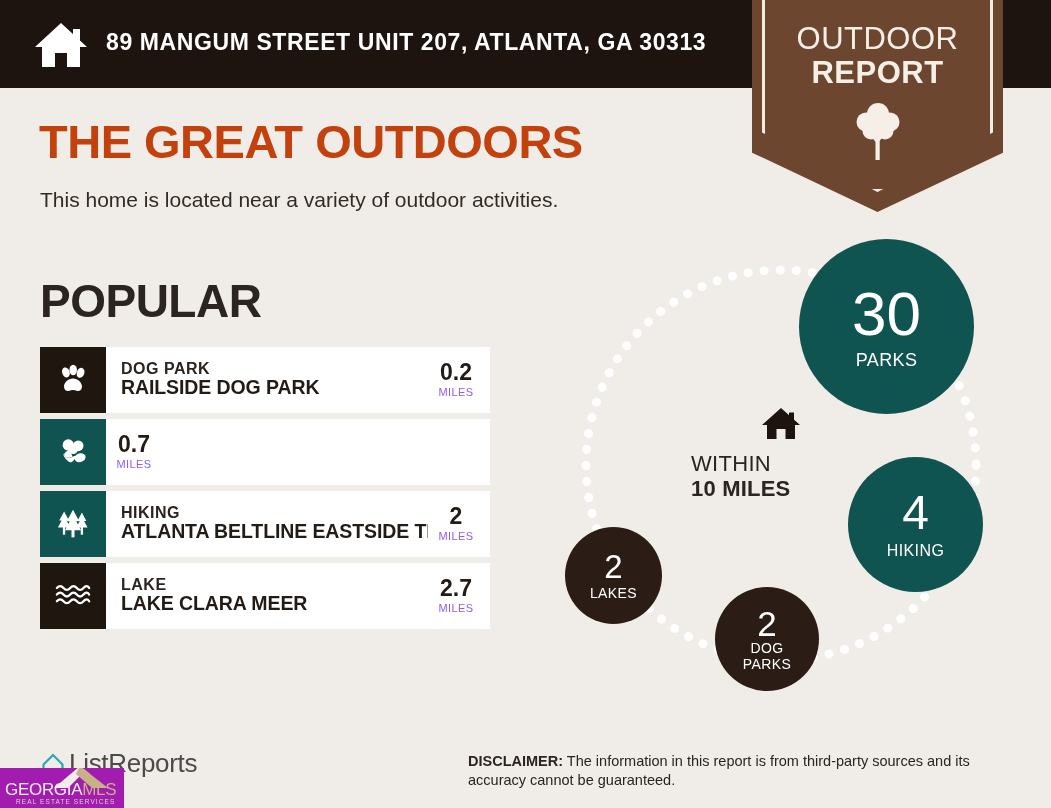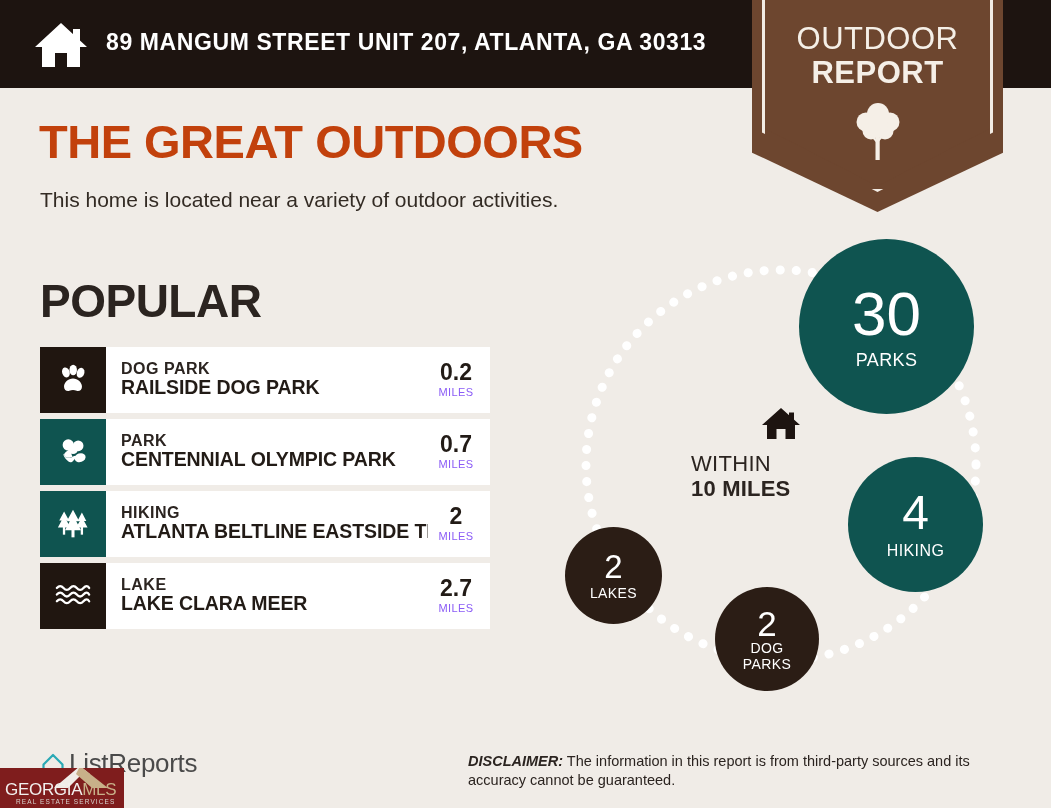--- a/index.html
+++ b/index.html
@@ -280,21 +280,21 @@
   #listreports-text {
     font-size: 26px;
     color: #4a4a4a;
     letter-spacing: -0.3px;
   }
 
   #mls-logo {
     position: absolute;
     left: 0; top: 768px;
     width: 124px; height: 40px;
-    background: #7f1d1d;
+    background: #a21caf;
     overflow: hidden;
   }
   #mls-roof { position: absolute; left: 46px; top: -6px; width: 70px; height: 26px; }
   #mls-name {
     position: absolute;
     left: 5px; top: 12px;
     font-size: 17px;
     letter-spacing: -0.3px;
     white-space: nowrap;
   }
@@ -310,21 +310,21 @@
   }
 
   #disclaimer {
     position: absolute;
     left: 468px; top: 752px;
     width: 545px;
     font-size: 14.5px;
     line-height: 19px;
     color: #2b2420;
   }
-  #disclaimer .dlabel { font-weight: bold; font-style: italic; }
+  #disclaimer .dlabel { font-weight: bold; }
 </style>
 </head>
 <body>
 
 <div id="page">
 
   <div id="header-bar">
     <span id="header-home-icon">
       <svg viewBox="0 0 56 48" width="56" height="48" aria-hidden="true">
         <path fill="#ffffff" d="M28 2 L2 26 L9 26 L9 46 L22 46 L22 32 L34 32 L34 46 L47 46 L47 26 L54 26 Z"></path>
@@ -393,24 +393,20 @@
           <g fill="#ffffff">
             <circle cx="13" cy="10.5" r="6"></circle>
             <circle cx="23.5" cy="11.5" r="5.6"></circle>
             <circle cx="18" cy="15" r="5.2"></circle>
             <path d="M14.5 15.5c-3.5 1.2-6 3.4-5.4 6.2 0.5 2.4 3.4 2.9 6.4 2 1.4-0.42 2.2-0.2 2.5 0.6"></path>
             <path d="M9.5 19.5c-1 2.4 0.4 4.6 3.4 4.9 2.4 0.25 4-0.7 5.6-1.8 1.4-0.95 2.6-1 3.4 0.2l-3.8 4.6c-1.3 1.6-3.4 1.9-4.9 0.6-2.4-2.1-4.6-4.4-5.2-6.6-0.3-1.1 0.3-2 1.5-1.9z"></path>
             <ellipse cx="25.5" cy="24" rx="6" ry="4.6" transform="rotate(-20 25.5 24)"></ellipse>
           </g>
         </svg>
       </div>
-      <div class="poi-text">
-        <div class="poi-category">PARK</div>
-        <div class="poi-name">CENTENNIAL OLYMPIC PARK</div>
-      </div>
       <div class="poi-dist">
         <div class="poi-dist-value">0.7</div>
         <div class="poi-dist-unit">MILES</div>
       </div>
     </div>
 
     <div class="poi-row">
       <div class="poi-icon-tile teal">
         <svg viewBox="0 0 40 36" width="36" height="32" aria-hidden="true">
           <g fill="#ffffff">

